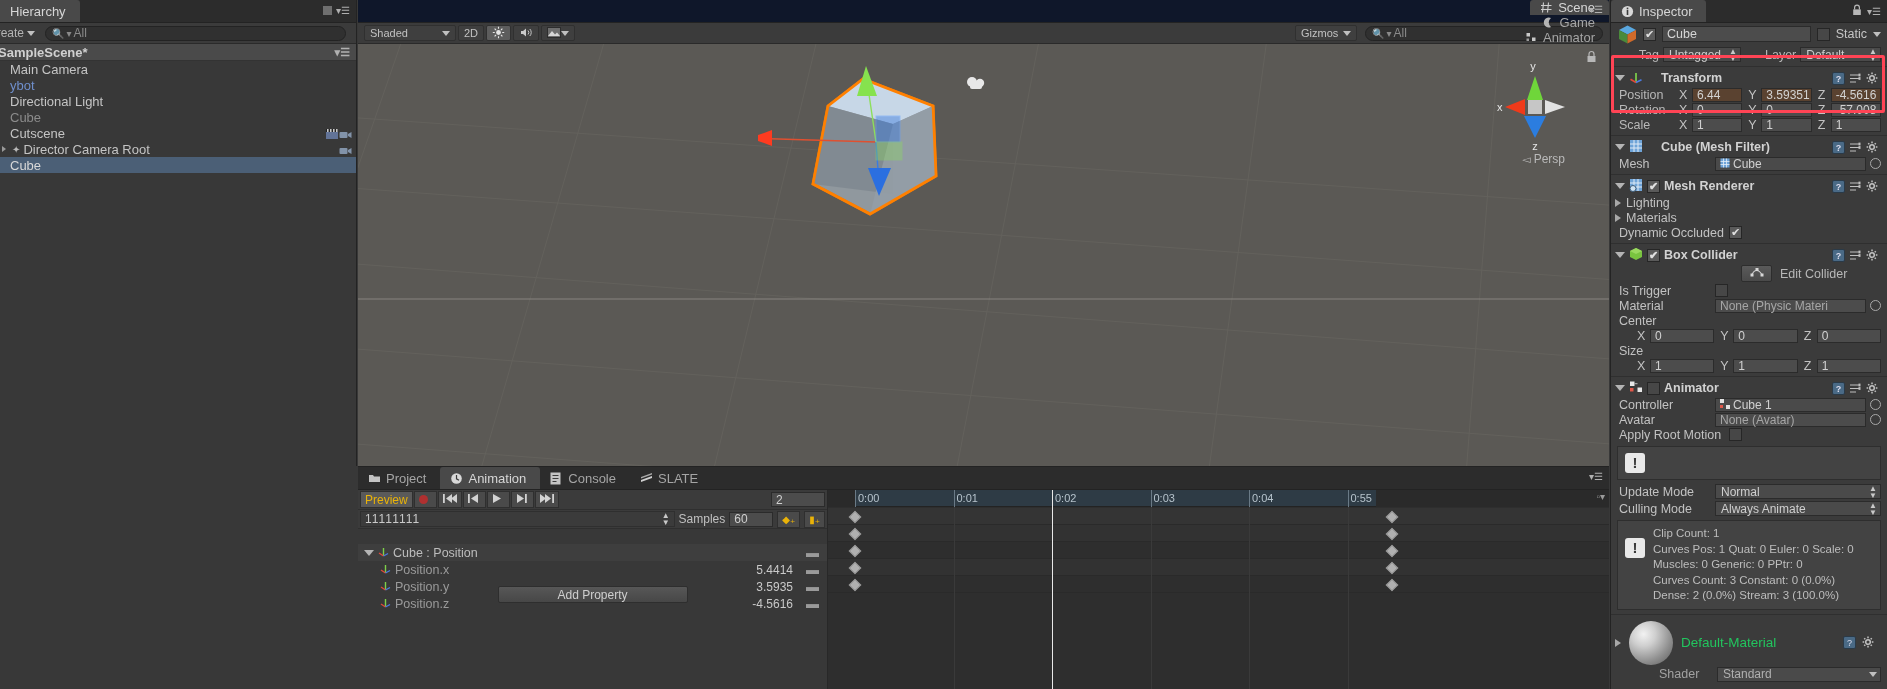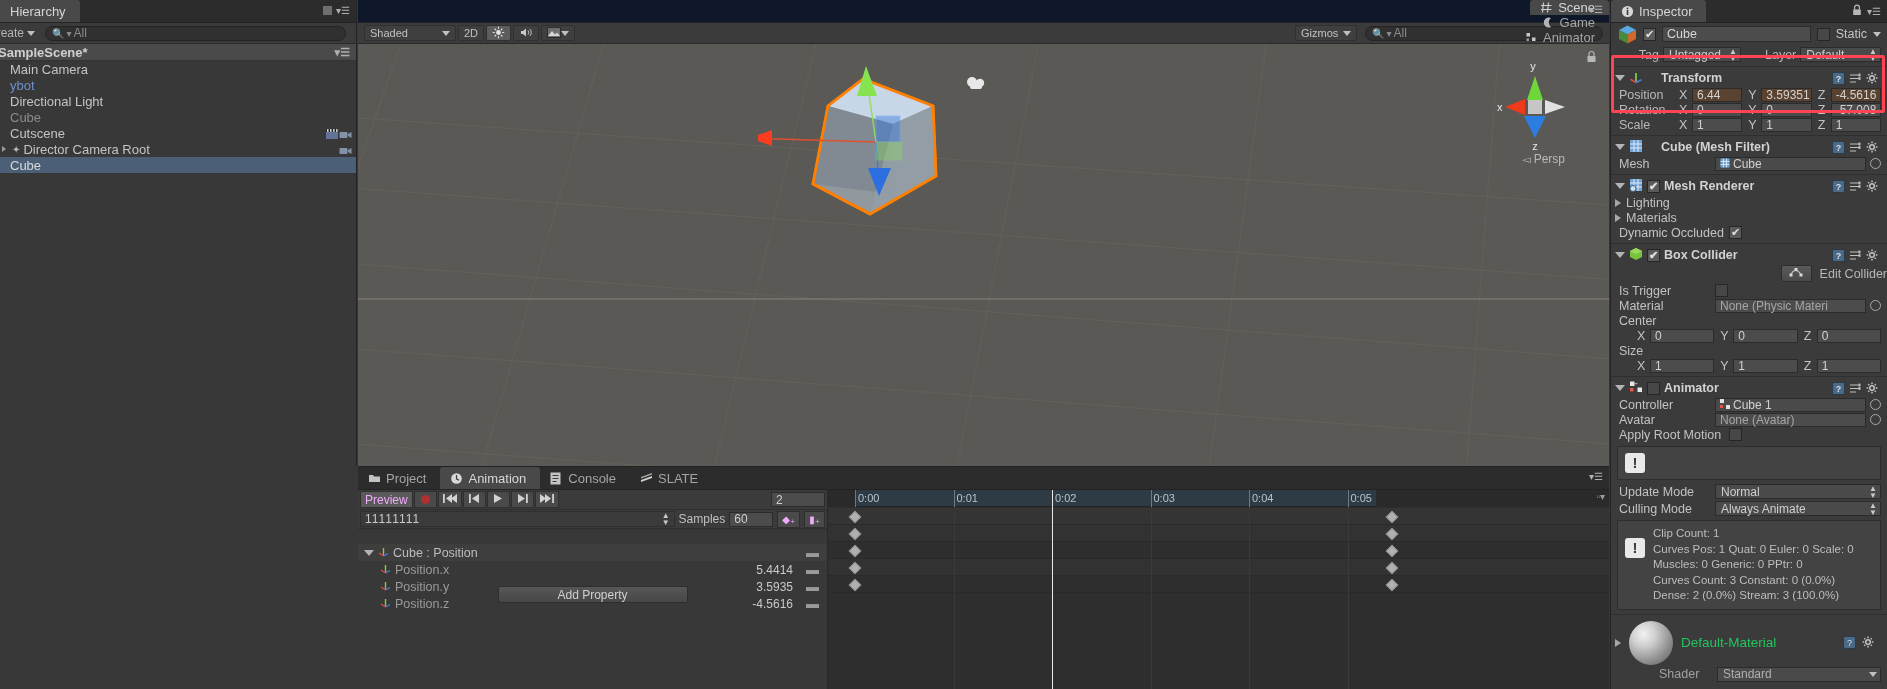--- a/index.html
+++ b/index.html
@@ -123,22 +123,22 @@
     border-right: 1px solid #282828;}
   .anim-right { position:absolute; left:470px; top:23px; right:0; bottom:0; background:#2e2e2e;}
 
   .anim-ctrlrow {
     height: 20px; background: #3b3b3b; display: flex; align-items: center;
     padding: 0 2px; gap: 1px; border-bottom: 1px solid #2f2f2f;
   }
   .pbtn {
     height: 17px; min-width: 23px; padding: 0 4px;
     background: #4a4a4a; border: 1px solid #2f2f2f;
-    display:flex; align-items:center; justify-content:center;
-    font-size: 10px; color: #f0abfc;
+    display:flex; align-items:center; justify-content:flex-start;
+    font-size: 10px; color: #eab308;
   }
   .pbtn.preview { min-width: 48px; font-size: 12px; background:#5a5a5a; }
   .recdot { width: 9px; height: 9px; border-radius:50%; background: #b03030; }
   .anim-clip-row {
     height: 19px; background: #3b3b3b; display: flex; align-items: center;
     border-bottom: 1px solid #2f2f2f; padding: 0 2px; gap: 4px;
   }
   .clipsel {
     flex: 1; height: 16px; background: #3b3b3b; border:1px solid #2f2f2f;
     display:flex; align-items:center; justify-content:space-between;
@@ -246,21 +246,21 @@
     background: #e9e9e9; color:#3a3a3a; font-weight:bold; font-size: 15px;
     display:flex; align-items:center; justify-content:center;
   }
   .matcard { margin-top: 4px; border-top: 1px solid #2f2f2f; padding-top: 6px;}
   .matrow { display:flex; align-items:center; gap: 8px; padding: 0 6px;}
   .matsphere {
     width: 44px; height: 44px; border-radius:50%;
     background: radial-gradient(circle at 33% 30%, #f2f2f2 0%, #cfcfcf 28%, #8e8e8e 65%, #575757 100%);
   }
   .editcollider {
-    height: 19px; display:flex; align-items:center; gap: 8px; padding-left: 130px; justify-content: flex-end;
+    height: 19px; display:flex; align-items:center; gap: 8px; padding-left: 130px;
   }
   .ec-btn {
     width: 31px; height: 17px; background: linear-gradient(#5a5a5a,#4a4a4a);
     border:1px solid #2d2d2d; border-radius:2px;
     display:flex; align-items:center; justify-content:center;
   }
   .redbox {
     position: absolute; border: 3px solid #ff4455; pointer-events:none;
     border-radius: 2px;
   }
@@ -674,21 +674,21 @@
           <div class="tlab" style="left: 27px;">0:00</div>
           <div class="tick" style="left: 125.5px;"></div>
           <div class="tlab" style="left: 125.5px;">0:01</div>
           <div class="tick" style="left: 224px;"></div>
           <div class="tlab" style="left: 224px;">0:02</div>
           <div class="tick" style="left: 322.5px;"></div>
           <div class="tlab" style="left: 322.5px;">0:03</div>
           <div class="tick" style="left: 421px;"></div>
           <div class="tlab" style="left: 421px;">0:04</div>
           <div class="tick" style="left: 519.5px;"></div>
-          <div class="tlab" style="left: 519.5px;">0:05</div>
+          <div class="tlab" style="left: 519.5px;">0:55</div>
           <div class="tick" style="left: 618px;"></div>
           <div class="tlab" style="left: 618px;">0:06</div>
           <div style="position: absolute; left: 0px; top: 0px; width: 27px; height: 17px; background: rgb(42, 42, 42);"></div>
           <div style="position: absolute; left: 547.5px; top: 0px; right: 0px; height: 17px; background: rgb(42, 42, 42);"></div>
         </div>
       <div id="dope">
           <div class="dope-row head" style="top: 18px;">
             <div class="kf" style="left: 27px;"></div>
             <div class="kf" style="left: 563.825px;"></div>
           </div>

